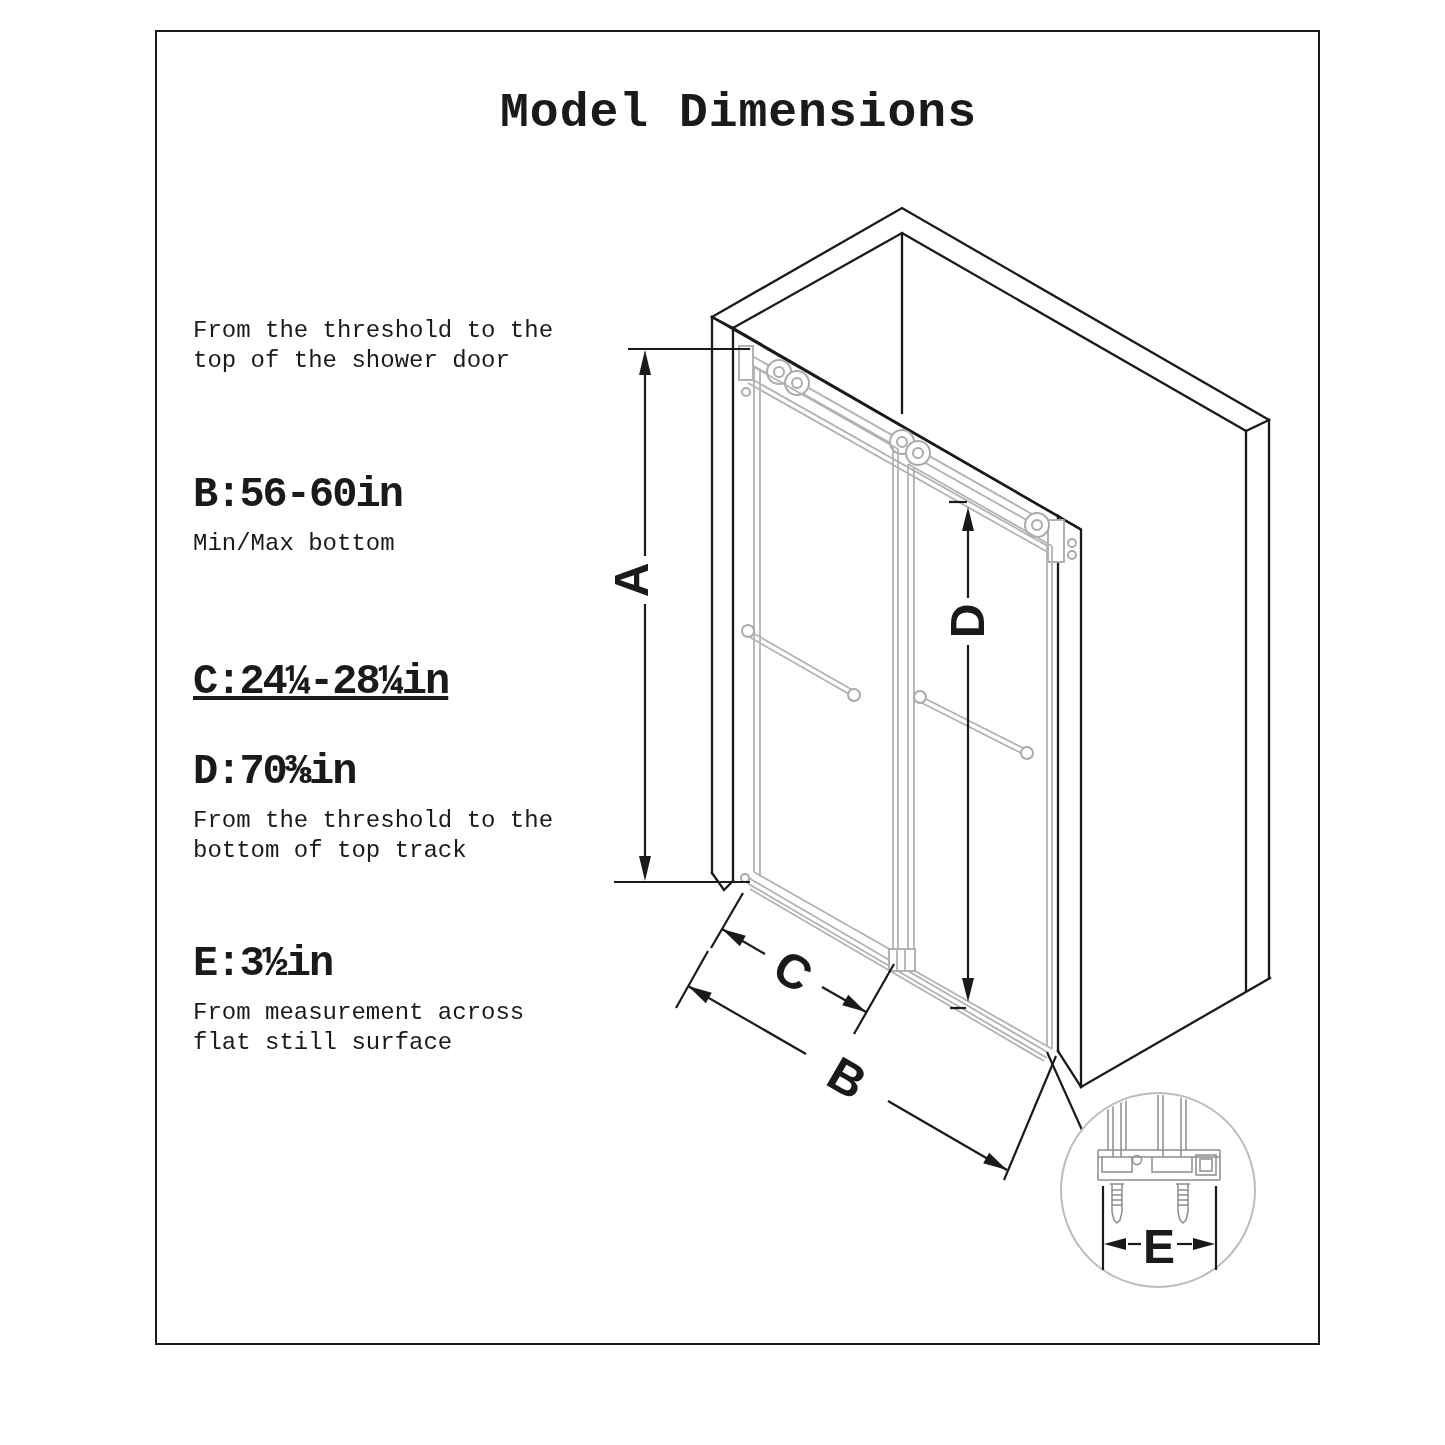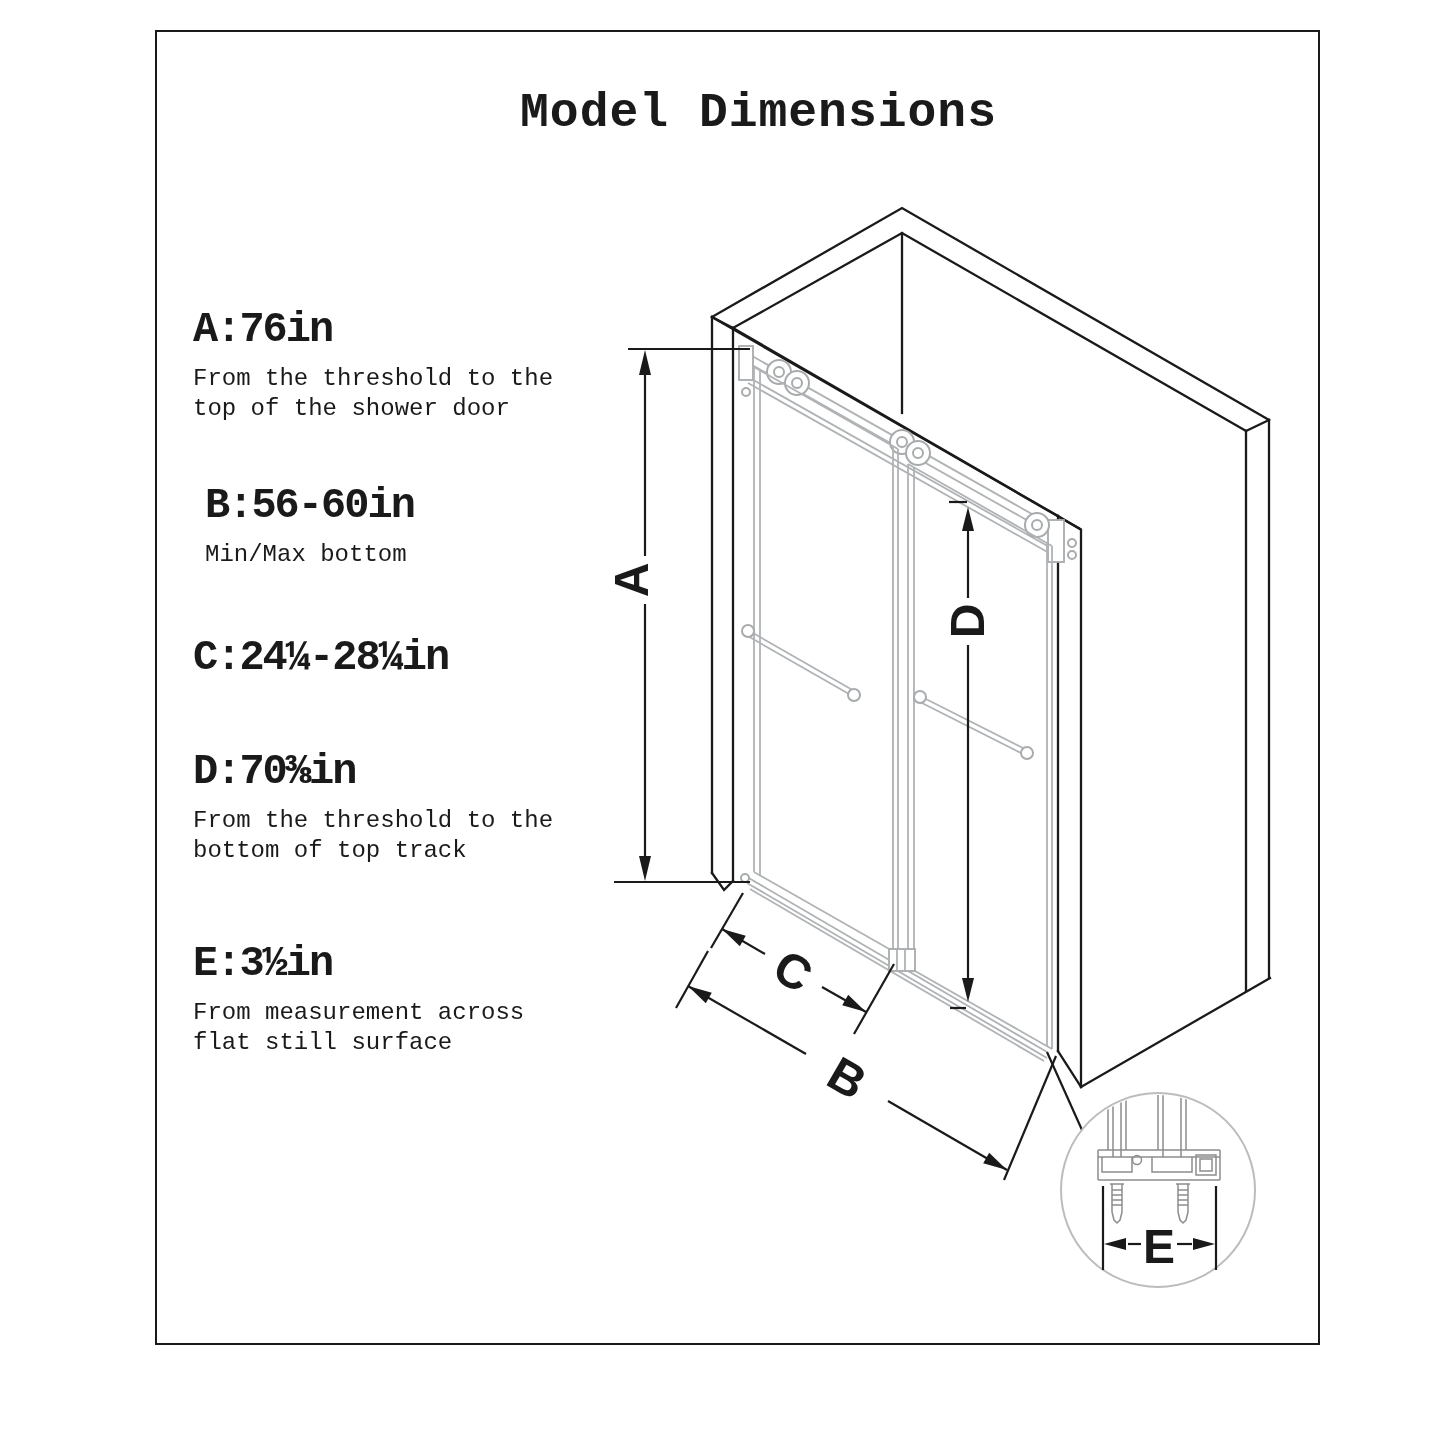--- a/index.html
+++ b/index.html
@@ -1,46 +1,45 @@
 <!DOCTYPE html>
 <html><head>
 <meta charset="utf-8">
 <style>
   html,body{margin:0;padding:0;background:#ffffff;}
   body{width:1445px;height:1445px;position:relative;overflow:hidden;
        font-family:"Liberation Mono","DejaVu Sans Mono",monospace;color:#1a1a1a;}
   .page-border{position:absolute;left:155px;top:30px;width:1165px;height:1315px;
        border:2.5px solid #1a1a1a;box-sizing:border-box;background:#ffffff;}
   .title{position:absolute;left:155px;top:86px;width:1167px;text-align:center;
-       font-size:48px;font-weight:700;letter-spacing:1px;white-space:nowrap;padding-left:20px;}
+       font-size:48px;font-weight:700;letter-spacing:1px;white-space:nowrap;}
   .dim{position:absolute;left:193px;width:430px;}
   .dim-label{font-size:42px;font-weight:700;line-height:48px;letter-spacing:-2px;white-space:nowrap;}
   .dim-desc{margin-top:10px;font-size:24px;line-height:30px;white-space:pre-line;}
-  #dim-a{top:306px;} #dim-b{top:482px;margin-left:12px;} #dim-c{top:634px;} #dim-d{top:748px;} #dim-e{top:940px;}
+  #dim-a{top:306px;} #dim-b{top:471px;} #dim-c{top:658px;text-decoration:underline;} #dim-d{top:748px;} #dim-e{top:940px;}
   svg{position:absolute;left:0;top:0;}
   .ink path, .ink line{stroke:#1a1a1a;stroke-width:2.3;fill:none;stroke-linecap:square;}
   .dims path{stroke:#1a1a1a;stroke-width:2.2;fill:none;}
   .dims polygon{fill:#1a1a1a;stroke:none;}
   .glass path{stroke:#b0b3b5;stroke-width:1.8;fill:none;}
   .glass circle{stroke:#a8abad;stroke-width:2;fill:#ffffff;}
   .glass .bracket{fill:#ffffff;stroke:#a8abad;stroke-width:1.8;}
   .detail path, .detail line, .detail rect{stroke:#8d8d8d;stroke-width:1.5;fill:none;}
   .detail circle.screw{stroke:#8d8d8d;stroke-width:1.5;fill:none;}
   .marker{font-family:"Liberation Sans","DejaVu Sans",sans-serif;font-weight:700;
        font-size:48px;fill:#1a1a1a;text-anchor:middle;}
 </style>
 </head>
 <body>
 
 <div class="page-border"></div>
 
 <div class="title">Model Dimensions</div>
 
 <div class="dim" id="dim-a">
-  <div class="dim-label">A:76in</div>
   <div class="dim-desc">From the threshold to the
 top of the shower door</div>
 </div>
 <div class="dim" id="dim-b">
   <div class="dim-label">B:56-60in</div>
   <div class="dim-desc">Min/Max bottom</div>
 </div>
 <div class="dim" id="dim-c">
   <div class="dim-label">C:24¼-28¼in</div>
 </div>

